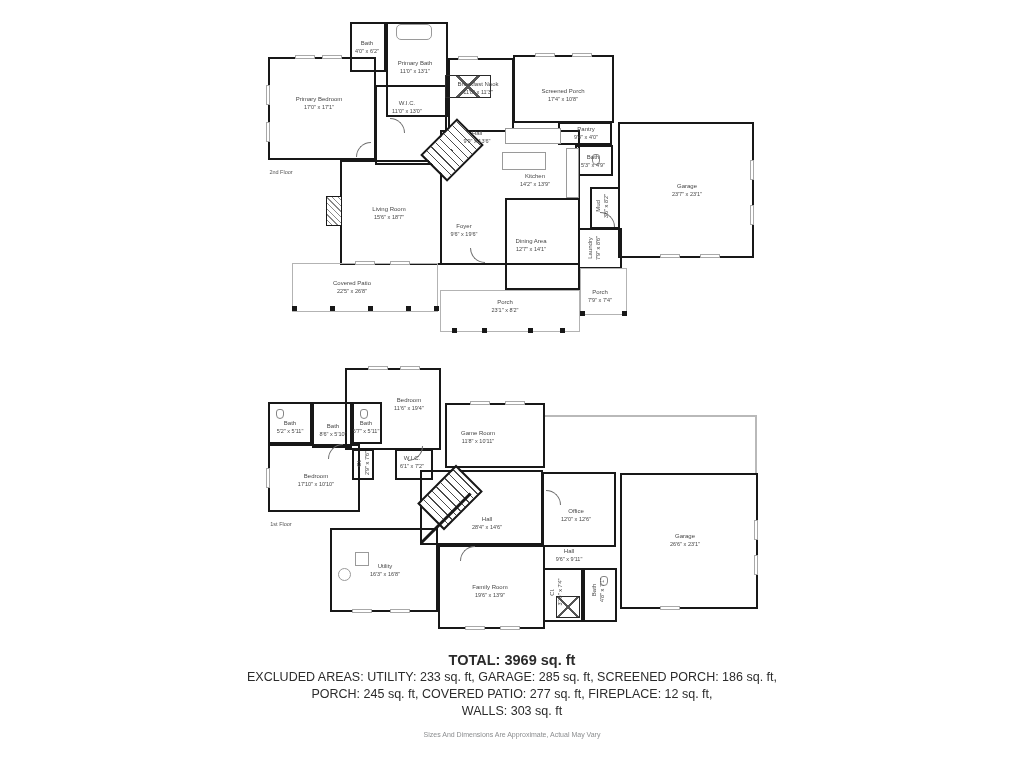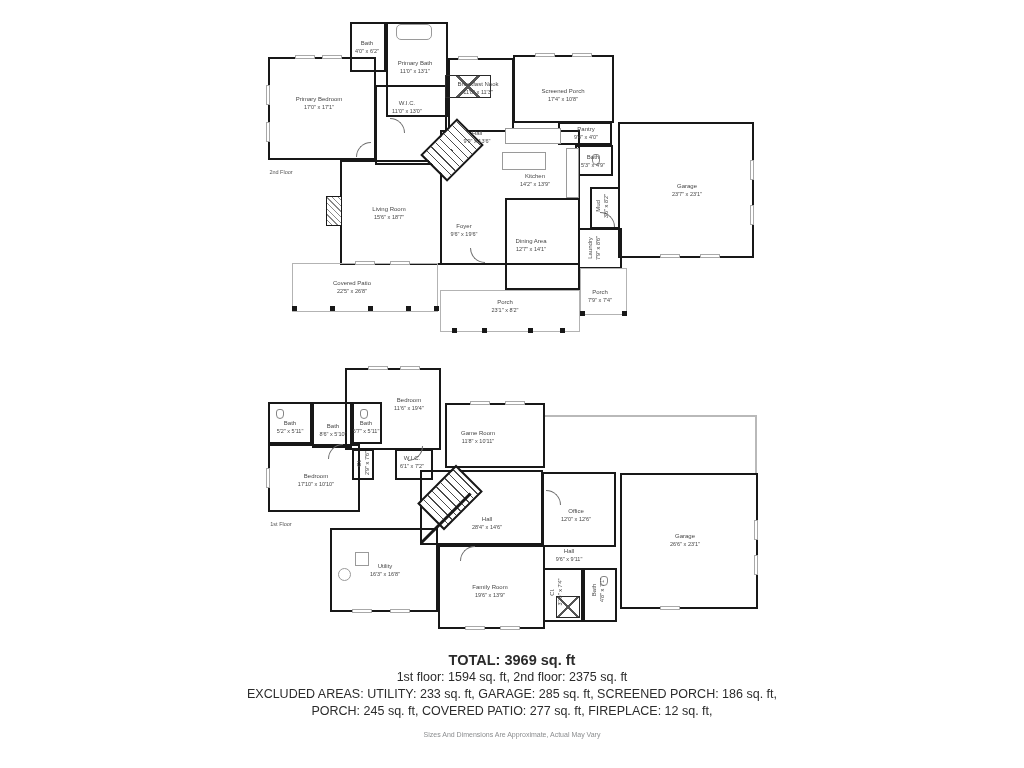--- a/index.html
+++ b/index.html
@@ -288,19 +288,19 @@
     <div class="rn">Cl.</div>
     <div class="rd">3'10" x 7'4"</div>
   </div>
   <div class="lbl rot" style="left:598px;top:590px">
     <div class="rn">Bath</div>
     <div class="rd">4'8" x 7'1"</div>
   </div>
 
   <div class="summary">
     <div class="s-total">TOTAL: 3969 sq. ft</div>
-    <div class="s-line">1st floor: 1594 sq. ft, 2nd floor: 2375 sq. ft</div>
     <div class="s-line">EXCLUDED AREAS: UTILITY: 233 sq. ft, GARAGE: 285 sq. ft, SCREENED PORCH: 186 sq. ft,</div>
     <div class="s-line">PORCH: 245 sq. ft, COVERED PATIO: 277 sq. ft, FIREPLACE: 12 sq. ft,</div>
+    <div class="s-line">WALLS: 303 sq. ft</div>
     <div class="s-disc">Sizes And Dimensions Are Approximate, Actual May Vary</div>
   </div>
 
 </div>
 
 </body></html>

